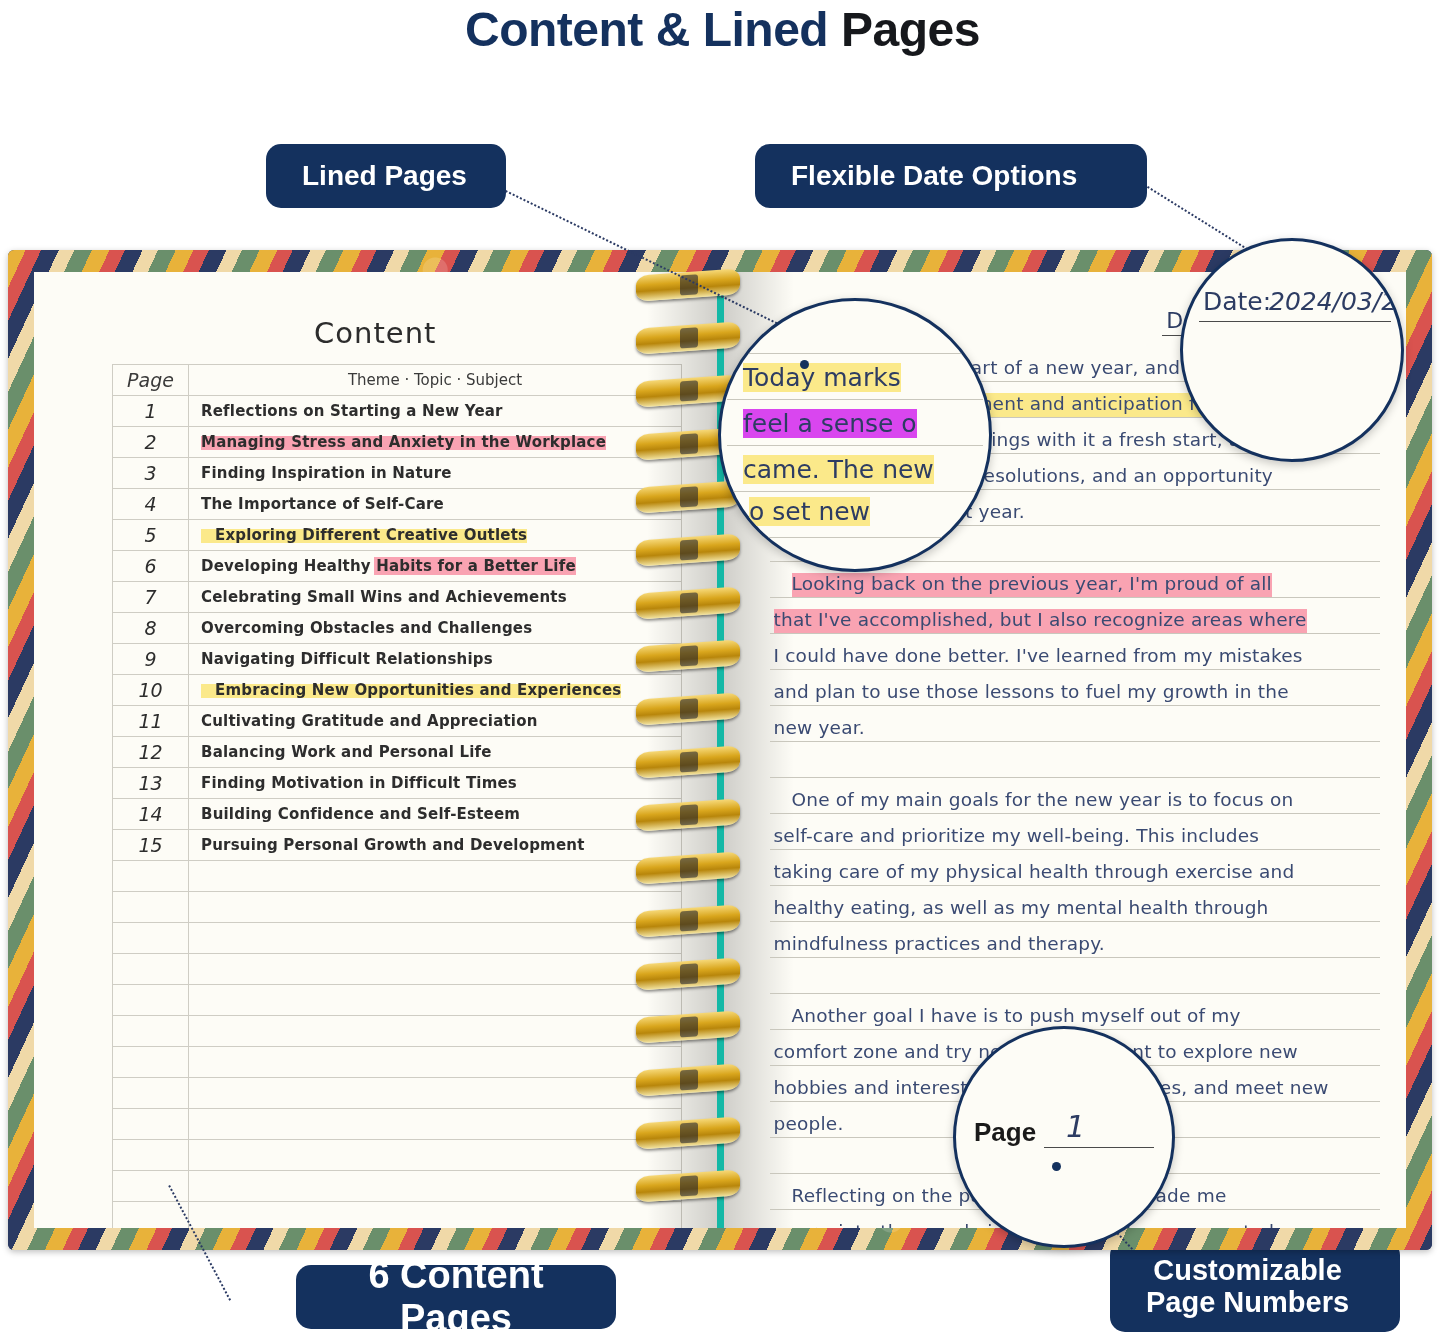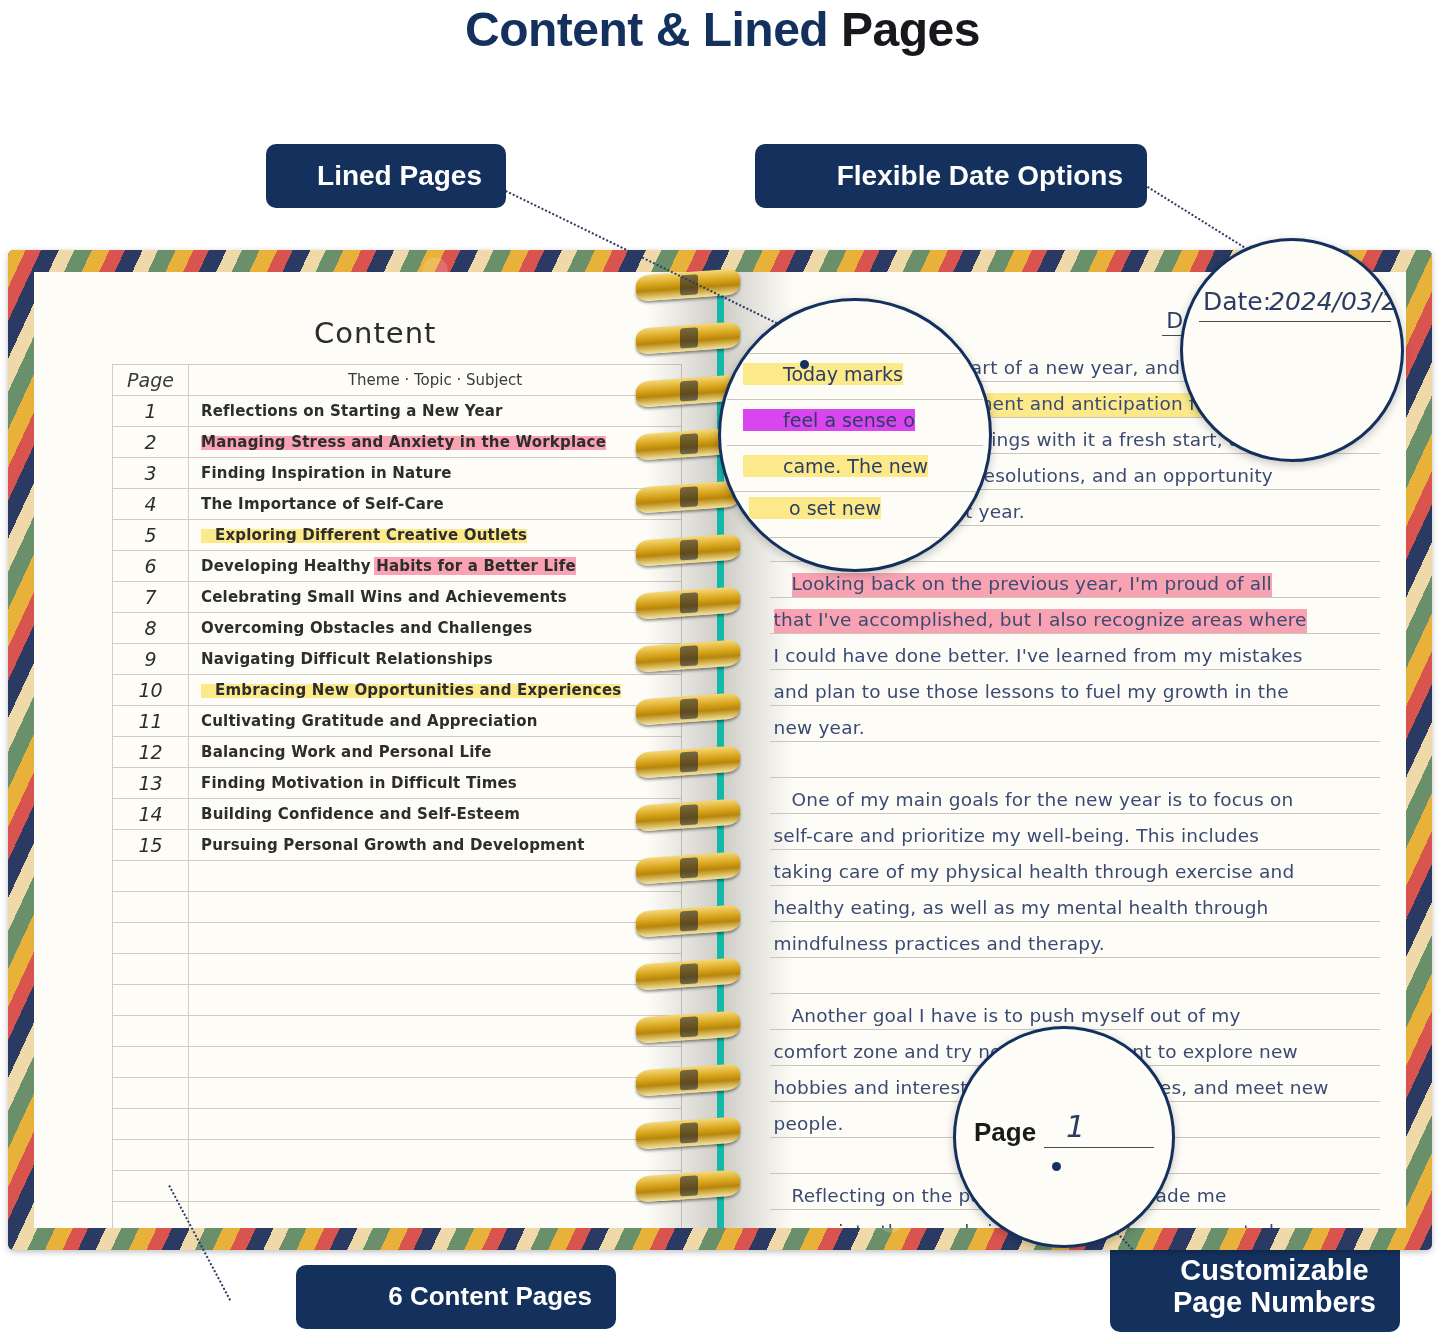--- a/index.html
+++ b/index.html
@@ -29,32 +29,32 @@
   }
   .t-navy { color: #14315e; }
   .t-dark { color: #16181c; }
 
   
   .pill {
     position: absolute;
     background: #14315e;
     color: #ffffff;
     font-weight: bold;
-    border-radius: 10px;
+    border-radius: 15px;
     display: flex;
     align-items: center;
-    justify-content: flex-end;
+    justify-content: flex-start;
     text-align: center;
     line-height: 1.12;
-    padding: 8px 24px;
+    padding: 8px 36px;
     box-sizing: border-box;
   }
   #pill-lined     { left: 266px;  top: 144px;  width: 240px;  height: 64px;  font-size: 28px; }
   #pill-flexible  { left: 755px;  top: 144px;  width: 392px;  height: 64px;  font-size: 28px; }
-  #pill-content   { left: 296px;  top: 1265px; width: 320px;  height: 64px;  font-size: 26px; }
+  #pill-content   { left: 296px;  top: 1265px; width: 320px;  height: 64px;  font-size: 38px; }
   #pill-custom    { left: 1110px; top: 1240px; width: 290px;  height: 92px;  font-size: 29px; }
 
   
   .notebook {
     position: absolute;
     left: 8px;
     top: 250px;
     width: 1424px;
     height: 1000px;
     border-radius: 6px;
@@ -230,23 +230,22 @@
   #bubble-date    { left: 1180px; top: 238px;  width: 218px; height: 218px; }
   #bubble-page    { left: 953px;  top: 1026px; width: 216px; height: 216px; }
 
   .bub-txt {
     position: absolute;
     font-family: "DejaVu Sans", sans-serif;
     color: #2d3c63;
     white-space: nowrap;
   }
   #bubble-lined .bub-txt {
-    font-size: 19px;
+    font-size: 25px;
     left: 22px;
-    padding-left: 40px;
   }
   #bubble-lined .bl1 { top: 62px;  background:#fbe98a; }
   #bubble-lined .bl2 { top: 108px; background:#d946ef;text-align:right; }
   #bubble-lined .bl3 { top: 154px; background:#fbe98a; }
   #bubble-lined .bl4 { top: 196px; background:#fbe98a; left: 28px;}
   #bubble-lined .rule {
     position:absolute; left: 6px; right: 6px; height:0;
     border-bottom: 1px solid #c9c7bd;
   }
 

